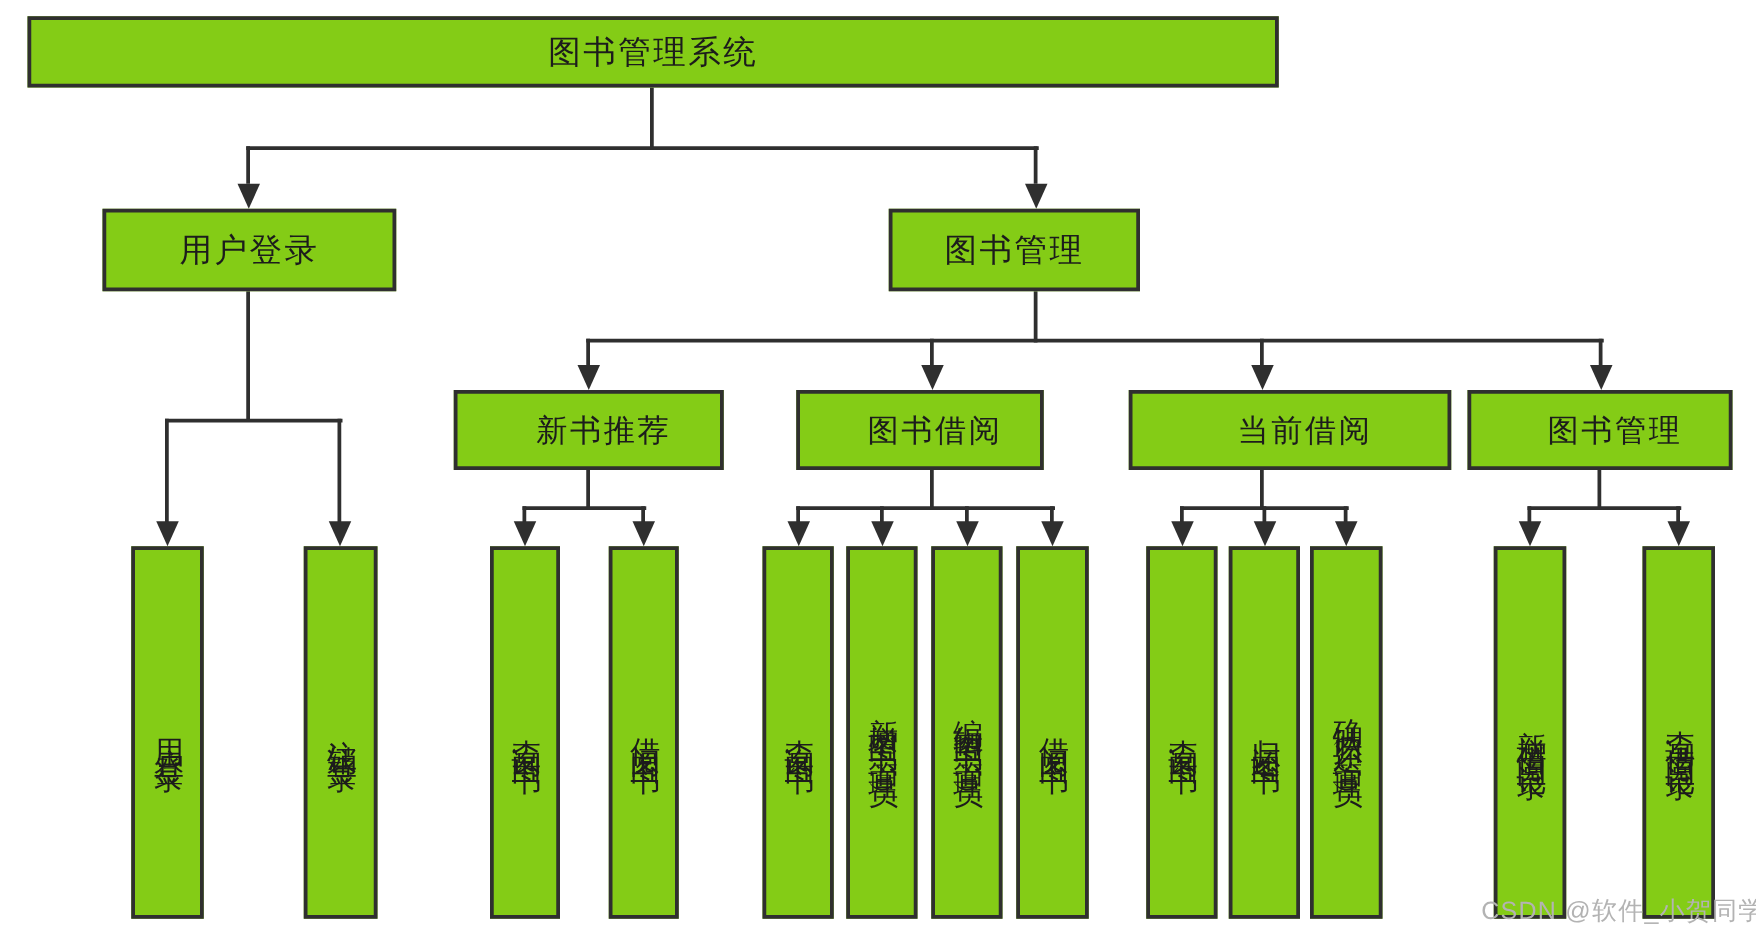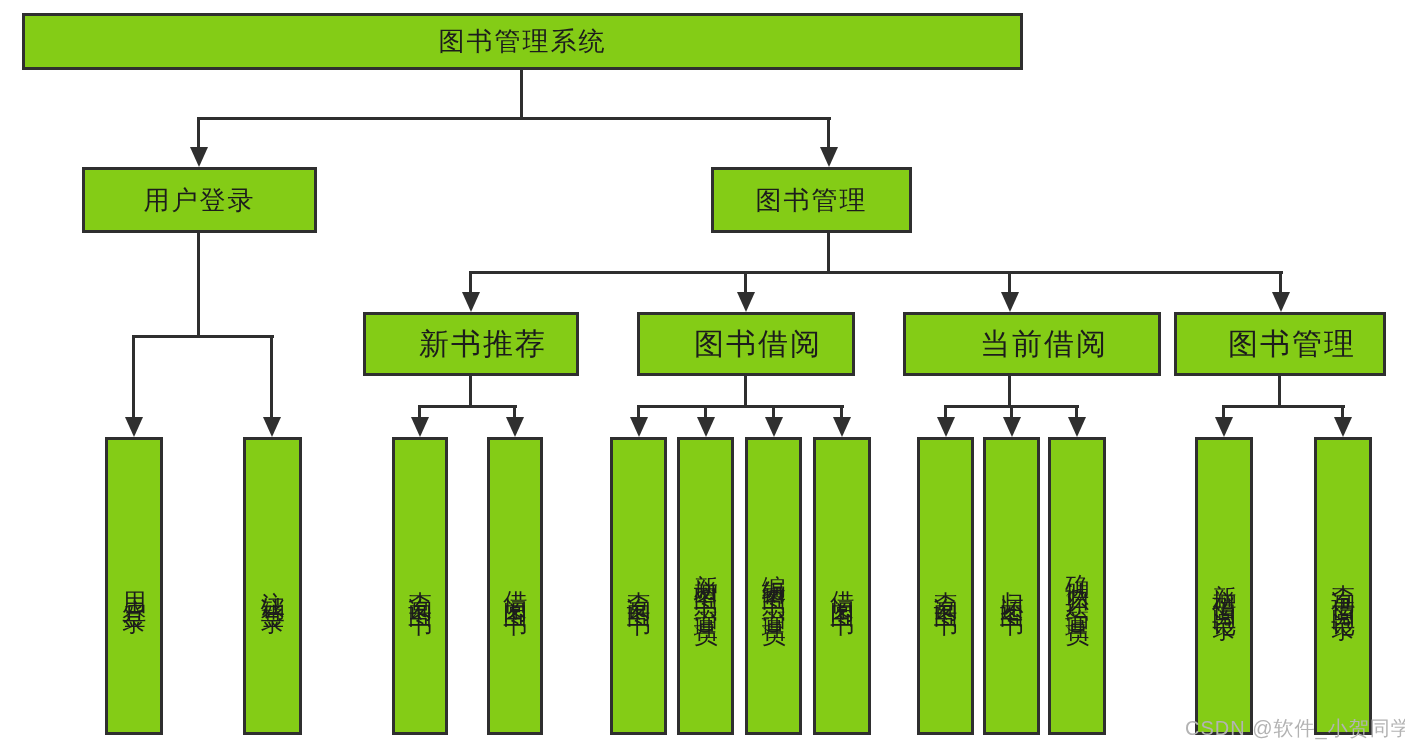--- a/index.html
+++ b/index.html
@@ -10,21 +10,21 @@
   }
   .box{
     position:absolute;box-sizing:border-box;
     border:3px solid #2f2f2f;background:#84cc16;
     display:flex;align-items:center;justify-content:center;
     z-index:2;
   }
   .hbox span{
     font-size:26px;letter-spacing:2px;color:#1c1c1c;white-space:nowrap;
   }
-  .lvl3 span{font-size:30px;margin-left:24px;}
+  .lvl3 span{font-size:25px;margin-left:24px;}
   .vbox span{
     writing-mode:vertical-rl;text-orientation:mixed;
     font-size:24px;letter-spacing:7px;line-height:1.1;color:#1c1c1c;
   }
   .line-v{position:absolute;width:3px;background:#2f2f2f;z-index:1;}
   .line-h{position:absolute;height:3px;background:#2f2f2f;z-index:1;}
   .arr{
     position:absolute;width:0;height:0;z-index:1;
     border-left:9px solid transparent;border-right:9px solid transparent;
     border-top:20px solid #2f2f2f;
@@ -69,21 +69,21 @@
 <div class="line-v" style="left:744px;top:271px;height:23px"></div>
 <div class="arr" style="left:737px;top:292px"></div>
 <div class="line-v" style="left:1008px;top:271px;height:23px"></div>
 <div class="arr" style="left:1001px;top:292px"></div>
 <div class="line-v" style="left:1279px;top:271px;height:23px"></div>
 <div class="arr" style="left:1272px;top:292px"></div>
 
 <div class="box hbox lvl3" style="left:363px;top:312px;width:216px;height:64px">
   <span>新书推荐</span>
 </div>
-<div class="box hbox lvl3" style="left:637px;top:312px;width:218px;height:64px">
+<div class="box hbox lvl3" style="left:637px;top:312px;width:198px;height:64px">
   <span>图书借阅</span>
 </div>
 <div class="box hbox lvl3" style="left:903px;top:312px;width:258px;height:64px">
   <span>当前借阅</span>
 </div>
 <div class="box hbox lvl3" style="left:1174px;top:312px;width:212px;height:64px">
   <span>图书管理</span>
 </div>
 
 <div class="line-v" style="left:469px;top:376px;height:31px"></div>

